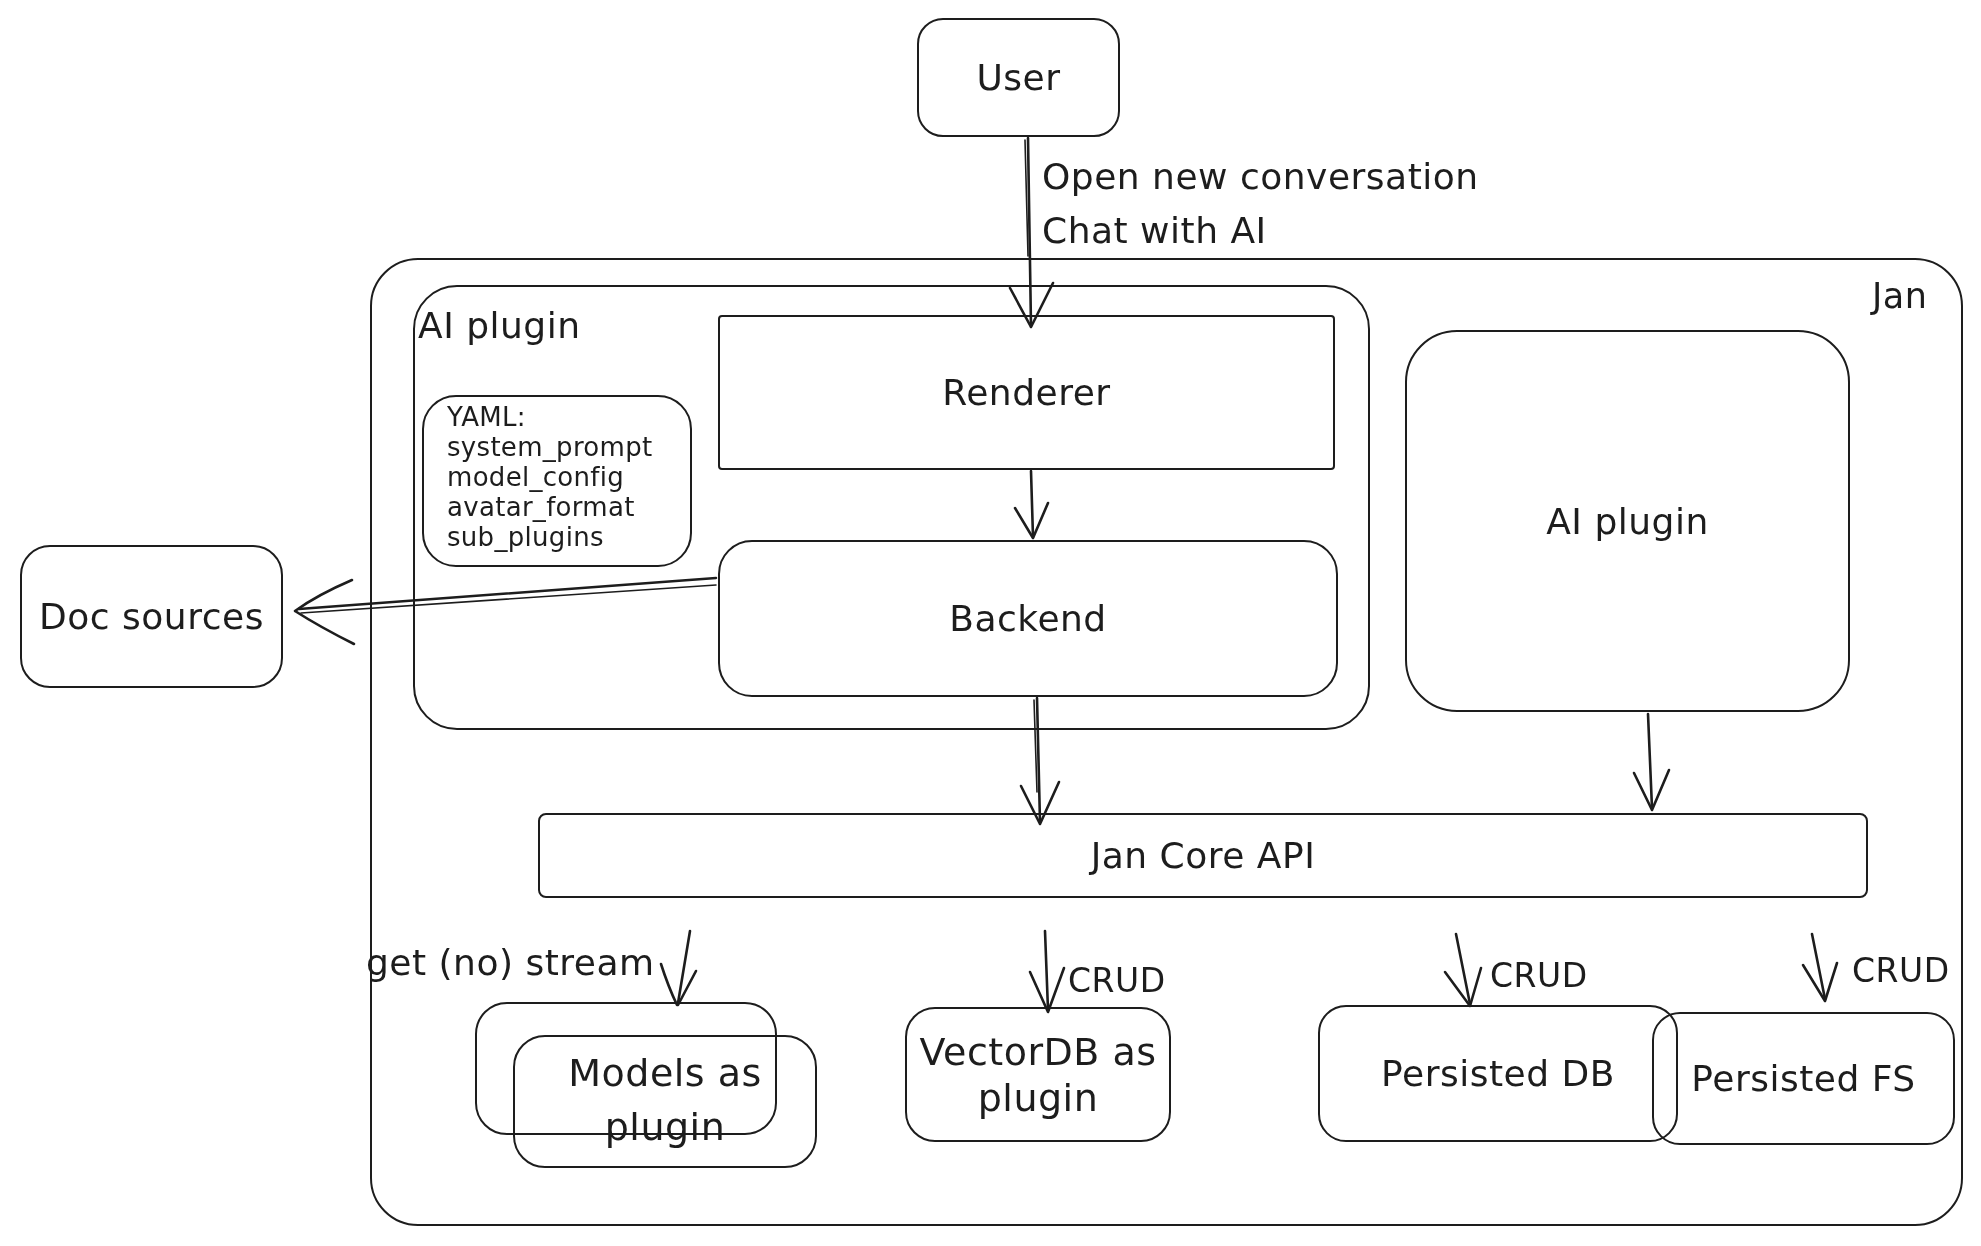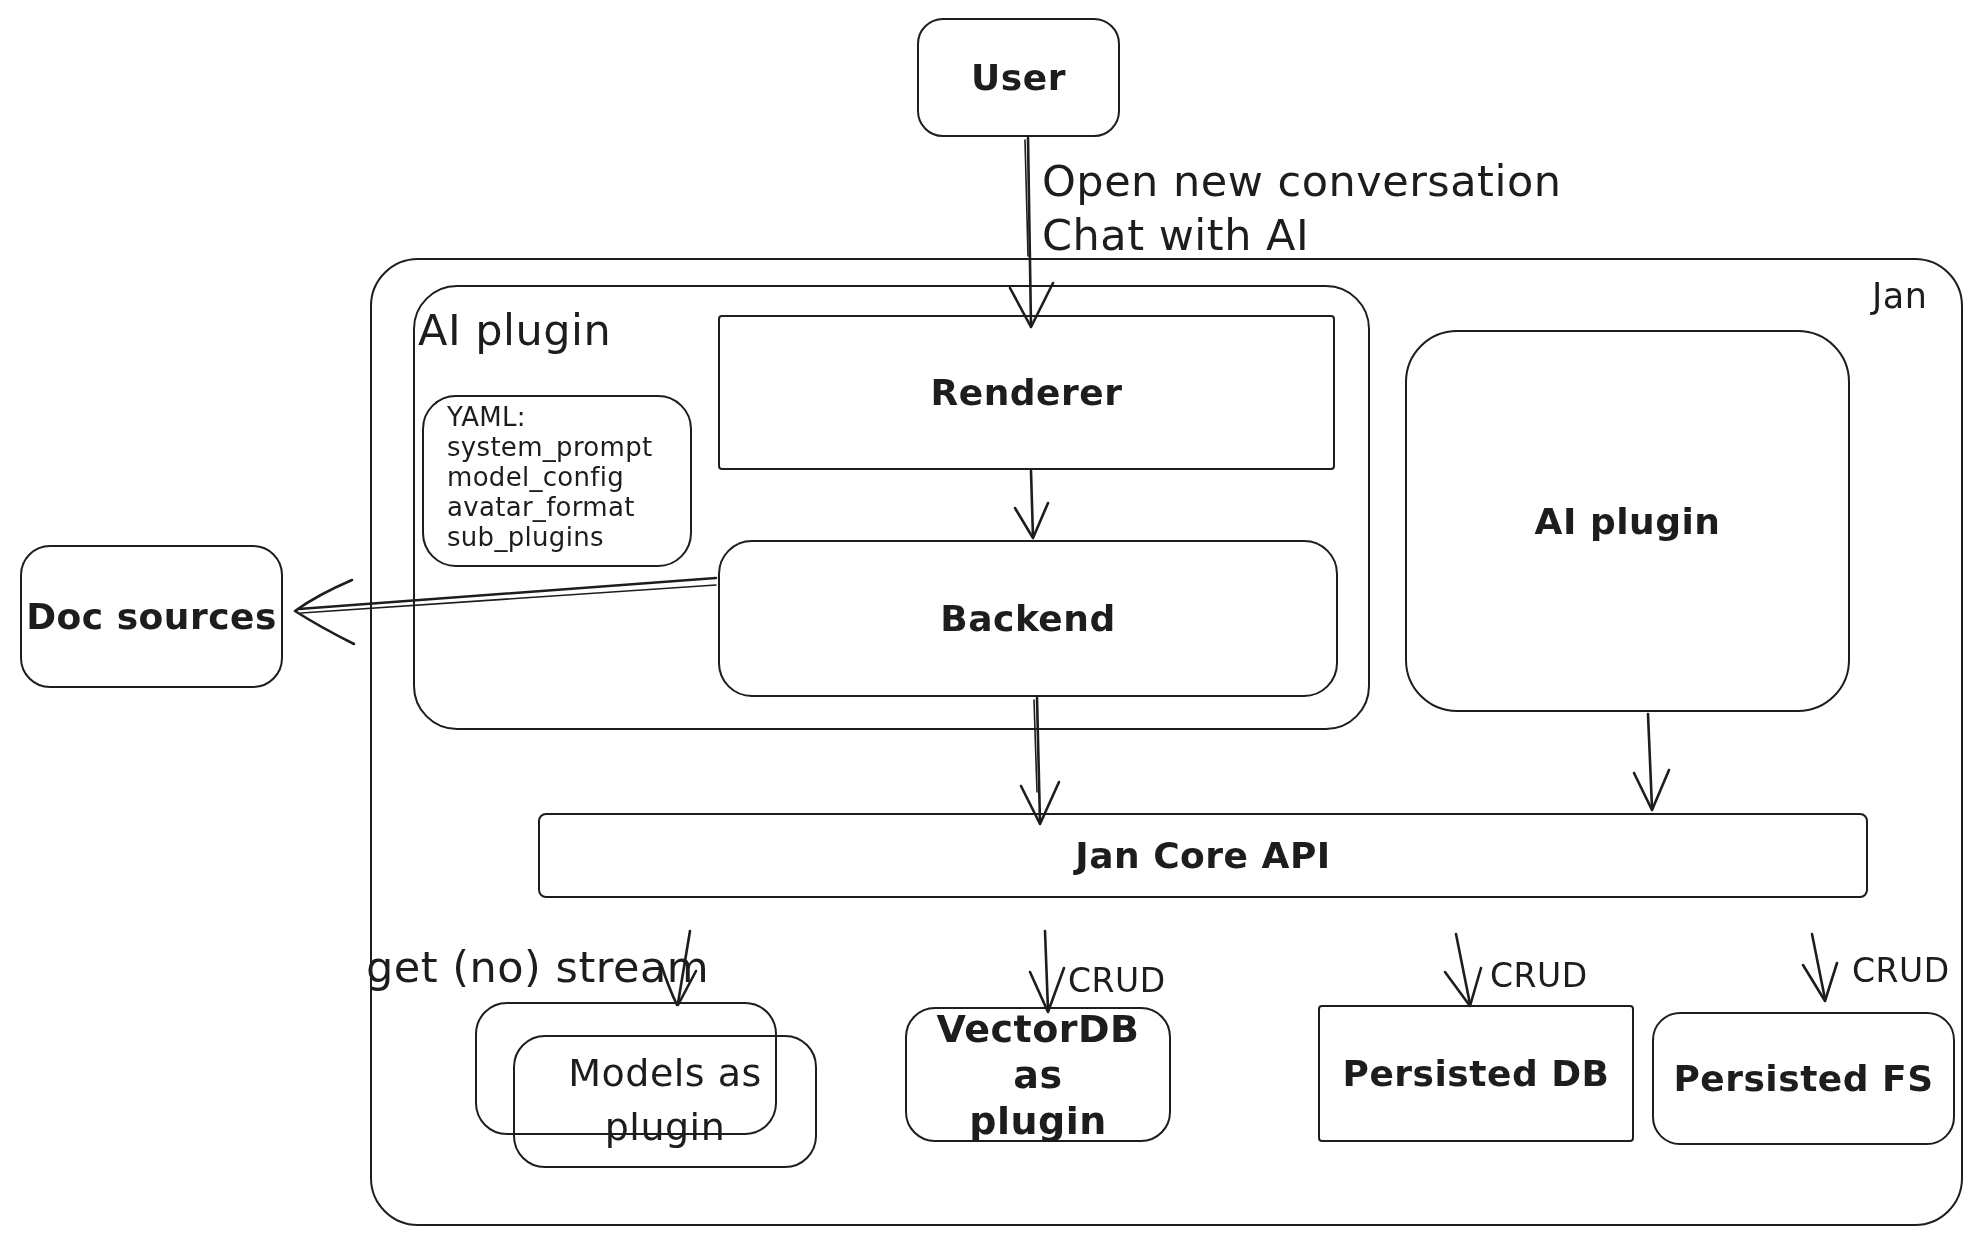--- a/index.html
+++ b/index.html
@@ -20,43 +20,42 @@
     display: flex;
     align-items: center;
     justify-content: center;
     text-align: center;
   }
   .node-label {
     font-size: 36px;
     line-height: 1.25;
     white-space: pre-line;
     letter-spacing: 0.5px;
-    font-weight: bold;
   }
   .float-label {
     position: absolute;
-    font-size: 43px;
+    font-size: 36px;
     line-height: 1.3;
     letter-spacing: 0.5px;
     white-space: nowrap;
   }
   
   .user-box        { left: 917px;  top: 18px;   width: 203px;  height: 119px;  border-radius: 26px; }
   .jan-box         { left: 370px;  top: 258px;  width: 1593px; height: 968px;  border-radius: 48px; }
   .ai-plugin-container { left: 413px; top: 285px; width: 957px; height: 445px; border-radius: 44px; }
   .yaml-note       { left: 422px;  top: 395px;  width: 270px;  height: 172px;  border-radius: 34px; }
   .renderer-box    { left: 718px;  top: 315px;  width: 617px;  height: 155px;  border-radius: 4px; }
   .backend-box     { left: 718px;  top: 540px;  width: 620px;  height: 157px;  border-radius: 34px; }
   .ai-plugin-box   { left: 1405px; top: 330px;  width: 445px;  height: 382px;  border-radius: 52px; }
   .doc-sources-box { left: 20px;   top: 545px;  width: 263px;  height: 143px;  border-radius: 30px; }
   .jan-core-api-box{ left: 538px;  top: 813px;  width: 1330px; height: 85px;  border-radius: 8px; }
   .models-outer-box{ left: 475px;  top: 1002px; width: 302px;  height: 133px;  border-radius: 32px; }
   .models-inner-box{ left: 513px;  top: 1035px; width: 304px;  height: 133px;  border-radius: 32px; }
   .vectordb-box    { left: 905px;  top: 1007px; width: 266px;  height: 135px;  border-radius: 30px; }
-  .persisted-db-box{ left: 1318px; top: 1005px; width: 316px;  height: 137px;  border-radius: 4px; }
+  .persisted-db-box{ left: 1318px; top: 1005px; width: 360px;  height: 137px;  border-radius: 28px; }
   .persisted-fs-box{ left: 1652px; top: 1012px; width: 303px;  height: 133px;  border-radius: 28px; }
 
   
   .open-conv-label   { left: 1042px; top: 154px; }
   .chat-ai-label     { left: 1042px; top: 208px; }
   .jan-label         { left: 1872px; top: 274px; font-size: 35px; }
   .ai-plugin-container-label { left: 418px; top: 303px; }
   .get-no-stream-label { left: 366px; top: 940px; }
   .crud-label        { font-size: 33px; }
   .crud-vectordb-label { left: 1068px; top: 960px; }

